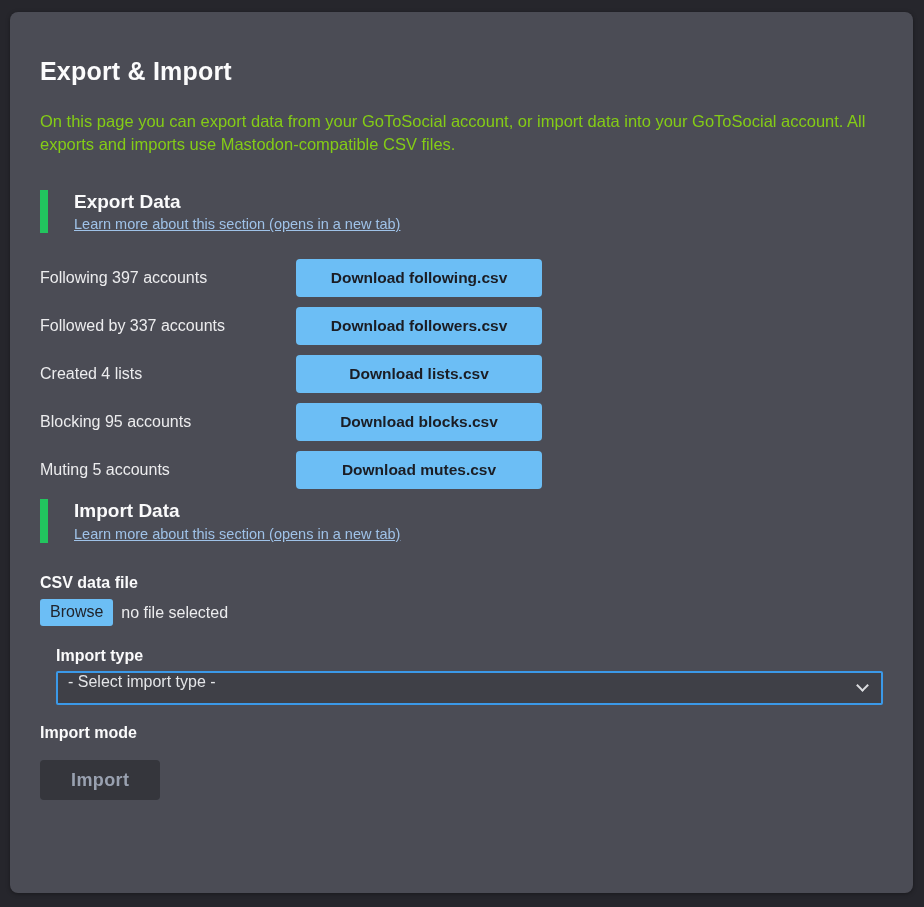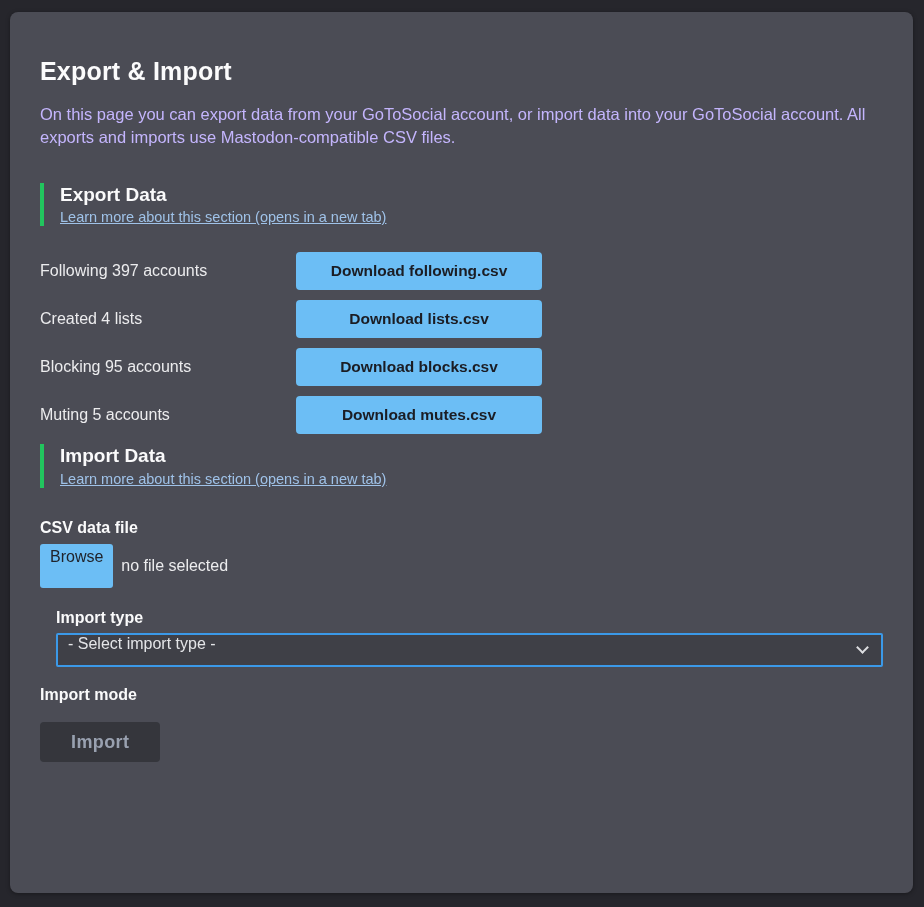--- a/index.html
+++ b/index.html
@@ -20,29 +20,29 @@
     padding: 44px 30px 0 30px;
   }
   h1.page-title {
     color: #fbfbfc;
     font-size: 25px;
     font-weight: bold;
     line-height: 1.2;
     letter-spacing: 0.2px;
   }
   p.page-desc {
-    margin-top: 17px;
-    color: #c4b5fd;
+    margin-top: 24px;
+    color: #84cc16;
     font-size: 16.5px;
     line-height: 1.38;
     max-width: 845px;
   }
   .section-head {
-    border-left: 4px solid #22c55e;
-    padding-left: 16px;
+    border-left: 8px solid #22c55e;
+    padding-left: 26px;
   }
   .section-head.export { margin-top: 34px; }
   .section-head.import { }
   .section-head h2 {
     color: #fafafb;
     font-size: 19px;
     font-weight: bold;
     line-height: 1.25;
   }
   a.learn-link {
@@ -89,21 +89,21 @@
   .file-row {
     margin-top: 6px;
     display: flex;
     align-items: center;
   }
   .browse-chip {
     display: inline-block;
     background: #6cbef5;
     color: #20242c;
     font-size: 16px;
-    padding: 4px 10px 22px 10px;
+    padding: 4px 10px 5px 10px;
     border-radius: 3px;
     cursor: pointer;
   }
   .file-status {
     margin-left: 8px;
     color: #ececee;
     font-size: 16px;
   }
   .type-field { margin-top: 20px; margin-left: 16px; }
   .mode-field { margin-top: 18px; }
@@ -163,20 +163,24 @@
       <h2>Export Data</h2>
       <a href="#" class="learn-link">Learn more about this section (opens in a new tab)</a>
     </div>
 
     <div class="rows">
       <div class="row">
         <span class="row-label">Following 397 accounts</span>
         <button class="dl-btn">Download following.csv</button>
       </div>
       <div class="row">
+        <span class="row-label">Followed by 337 accounts</span>
+        <button class="dl-btn">Download followers.csv</button>
+      </div>
+      <div class="row">
         <span class="row-label">Created 4 lists</span>
         <button class="dl-btn">Download lists.csv</button>
       </div>
       <div class="row">
         <span class="row-label">Blocking 95 accounts</span>
         <button class="dl-btn">Download blocks.csv</button>
       </div>
       <div class="row">
         <span class="row-label">Muting 5 accounts</span>
         <button class="dl-btn">Download mutes.csv</button>

